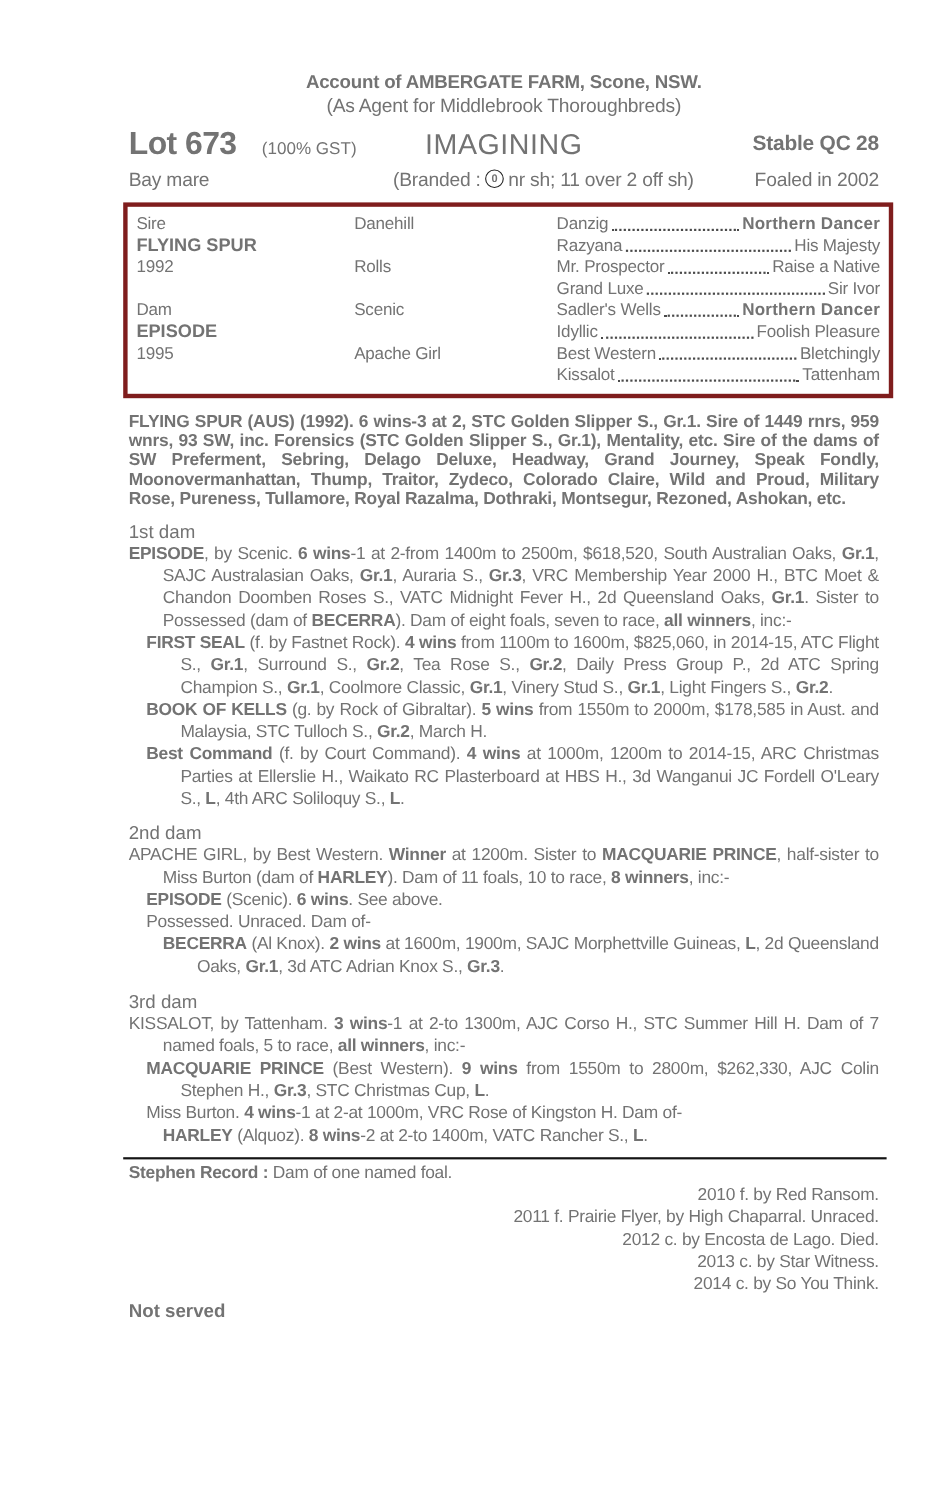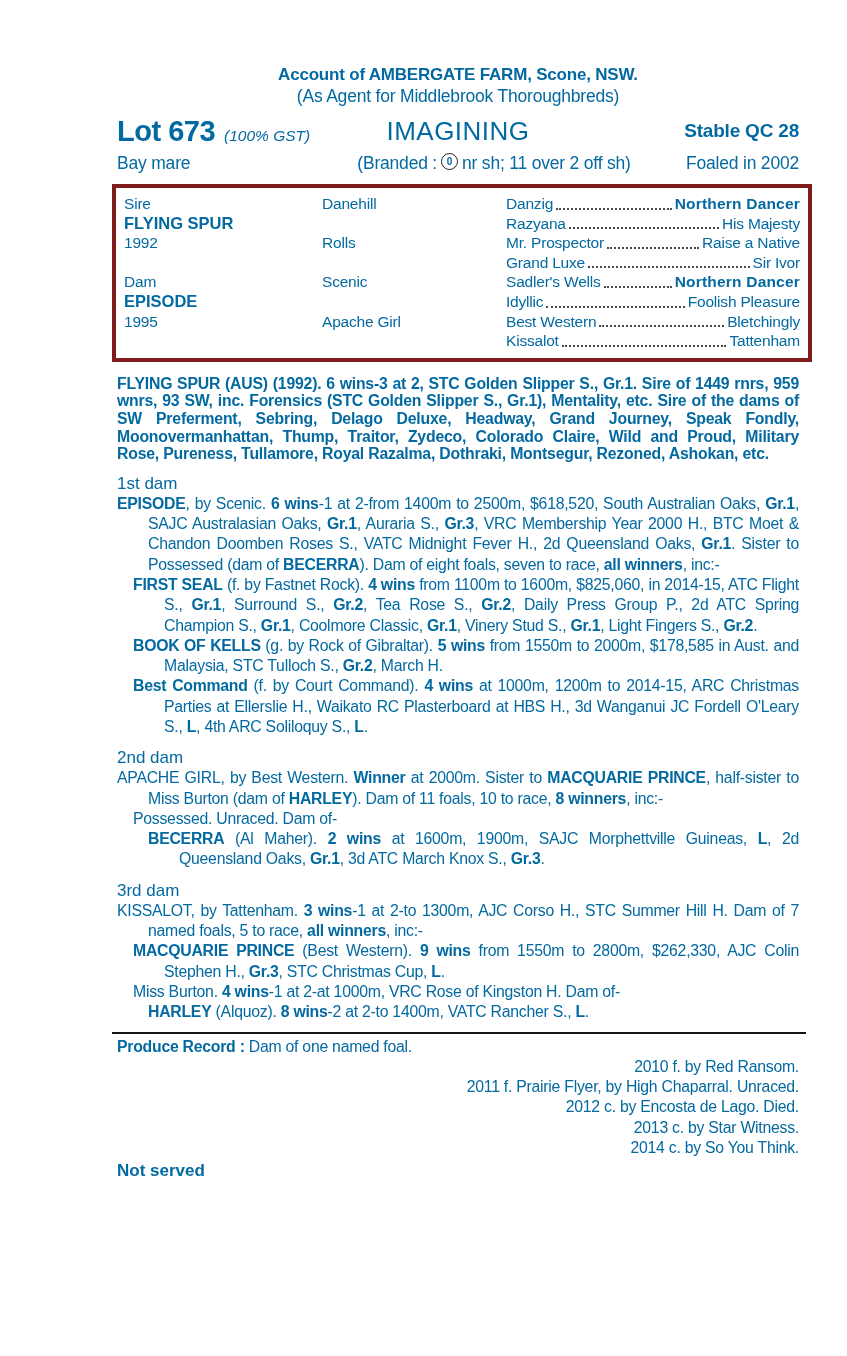--- a/index.html
+++ b/index.html
@@ -1,25 +1,25 @@
 <!DOCTYPE html>
 <html><head>
 <meta charset="utf-8">
 <style>
   html,body{margin:0;padding:0;background:#ffffff;}
   .page{
     position:relative;width:847px;height:1356px;background:#fff;overflow:hidden;
-    font-family:"Liberation Sans","DejaVu Sans",sans-serif;color:#0369a1;
+    font-family:"Liberation Sans","DejaVu Sans",sans-serif;color:#737373;
   }
   .content{position:absolute;left:117px;top:64px;width:682px;}
   .account{text-align:center;font-weight:bold;font-size:17px;line-height:21px;letter-spacing:-0.2px;}
   .agent{text-align:center;font-size:17.5px;line-height:22px;letter-spacing:-0.2px;}
   .lot-row{position:relative;margin-top:7px;height:34px;}
   .lot-label{font-weight:bold;font-size:29px;letter-spacing:-0.5px;line-height:34px;}
-  .gst{font-size:15.5px;margin-left:9px;font-style:italic;}
+  .gst{font-size:15.5px;margin-left:23px;}
   .horse-name{position:absolute;left:0;right:0;text-align:center;font-weight:normal;font-size:26px;line-height:34px;letter-spacing:0.5px;pointer-events:none;}
   .stable{float:right;font-weight:bold;font-size:19px;line-height:34px;letter-spacing:-0.2px;}
   .detail-row{display:flex;align-items:baseline;margin-top:3px;font-size:17.5px;line-height:24px;letter-spacing:-0.2px;}
   .color-sex{width:185px;}
   .branded{flex:1;text-align:center;}
   .brand-circle{
     display:inline-block;width:15px;height:15px;border:1.6px solid #222;border-radius:50%;
     font-size:10px;line-height:15px;text-align:center;vertical-align:4px;margin:0 4px;font-weight:bold;
   }
   .foaled{text-align:right;}
@@ -144,30 +144,31 @@
 
     <div class="sire-summary"><span class="b">FLYING SPUR (AUS) (1992). 6 wins-3 at 2, STC Golden Slipper S., Gr.1. Sire of 1449 rnrs, 959 wnrs, 93 SW, inc. Forensics (STC Golden Slipper S., Gr.1), Mentality, etc. Sire of the dams of SW Preferment, Sebring, Delago Deluxe, Headway, Grand Journey, Speak Fondly, Moonovermanhattan, Thump, Traitor, Zydeco, Colorado Claire, Wild and Proud, Military Rose, Pureness, Tullamore, Royal Razalma, Dothraki, Montsegur, Rezoned, Ashokan, etc.</span></div>
 
     <div>
         <div class="sec-head">1st dam</div>
         <div class="para ind0"><span class="b">EPISODE</span><span>, by Scenic. </span><span class="b">6 wins</span><span>-1 at 2-from 1400m to 2500m, $618,520, South Australian Oaks, </span><span class="b">Gr.1</span><span>, SAJC Australasian Oaks, </span><span class="b">Gr.1</span><span>, Auraria S., </span><span class="b">Gr.3</span><span>, VRC Membership Year 2000 H., BTC Moet &amp; Chandon Doomben Roses S., VATC Midnight Fever H., 2d Queensland Oaks, </span><span class="b">Gr.1</span><span>. Sister to Possessed (dam of </span><span class="b">BECERRA</span><span>). Dam of eight foals, seven to race, </span><span class="b">all winners</span><span>, inc:-</span></div>
         <div class="para ind1"><span class="b">FIRST SEAL</span><span> (f. by Fastnet Rock). </span><span class="b">4 wins</span><span> from 1100m to 1600m, $825,060, in 2014-15, ATC Flight S., </span><span class="b">Gr.1</span><span>, Surround S., </span><span class="b">Gr.2</span><span>, Tea Rose S., </span><span class="b">Gr.2</span><span>, Daily Press Group P., 2d ATC Spring Champion S., </span><span class="b">Gr.1</span><span>, Coolmore Classic, </span><span class="b">Gr.1</span><span>, Vinery Stud S., </span><span class="b">Gr.1</span><span>, Light Fingers S., </span><span class="b">Gr.2</span><span>.</span></div>
         <div class="para ind1"><span class="b">BOOK OF KELLS</span><span> (g. by Rock of Gibraltar). </span><span class="b">5 wins</span><span> from 1550m to 2000m, $178,585 in Aust. and Malaysia, STC Tulloch S., </span><span class="b">Gr.2</span><span>, March H.</span></div>
         <div class="para ind1"><span class="b">Best Command</span><span> (f. by Court Command). </span><span class="b">4 wins</span><span> at 1000m, 1200m to 2014-15, ARC Christmas Parties at Ellerslie H., Waikato RC Plasterboard at HBS H., 3d Wanganui JC Fordell O'Leary S., </span><span class="b">L</span><span>, 4th ARC Soliloquy S., </span><span class="b">L</span><span>.</span></div>
         <div class="sec-head">2nd dam</div>
-        <div class="para ind0"><span>APACHE GIRL, by Best Western. </span><span class="b">Winner</span><span> at 2000m. Sister to </span><span class="b">MACQUARIE PRINCE</span><span>, half-sister to Miss Burton (dam of </span><span class="b">HARLEY</span><span>). Dam of 11 foals, 10 to race, </span><span class="b">8 winners</span><span>, inc:-</span></div>
+        <div class="para ind0"><span>APACHE GIRL, by Best Western. </span><span class="b">Winner</span><span> at 1200m. Sister to </span><span class="b">MACQUARIE PRINCE</span><span>, half-sister to Miss Burton (dam of </span><span class="b">HARLEY</span><span>). Dam of 11 foals, 10 to race, </span><span class="b">8 winners</span><span>, inc:-</span></div>
+        <div class="para ind1"><span class="b">EPISODE</span><span> (Scenic). </span><span class="b">6 wins</span><span>. See above.</span></div>
         <div class="para ind1"><span>Possessed. Unraced. Dam of-</span></div>
-        <div class="para ind2"><span class="b">BECERRA</span><span> (Al Maher). </span><span class="b">2 wins</span><span> at 1600m, 1900m, SAJC Morphettville Guineas, </span><span class="b">L</span><span>, 2d Queensland Oaks, </span><span class="b">Gr.1</span><span>, 3d ATC March Knox S., </span><span class="b">Gr.3</span><span>.</span></div>
+        <div class="para ind2"><span class="b">BECERRA</span><span> (Al Knox). </span><span class="b">2 wins</span><span> at 1600m, 1900m, SAJC Morphettville Guineas, </span><span class="b">L</span><span>, 2d Queensland Oaks, </span><span class="b">Gr.1</span><span>, 3d ATC Adrian Knox S., </span><span class="b">Gr.3</span><span>.</span></div>
         <div class="sec-head">3rd dam</div>
         <div class="para ind0"><span>KISSALOT, by Tattenham. </span><span class="b">3 wins</span><span>-1 at 2-to 1300m, AJC Corso H., STC Summer Hill H. Dam of 7 named foals, 5 to race, </span><span class="b">all winners</span><span>, inc:-</span></div>
         <div class="para ind1"><span class="b">MACQUARIE PRINCE</span><span> (Best Western). </span><span class="b">9 wins</span><span> from 1550m to 2800m, $262,330, AJC Colin Stephen H., </span><span class="b">Gr.3</span><span>, STC Christmas Cup, </span><span class="b">L</span><span>.</span></div>
         <div class="para ind1"><span>Miss Burton. </span><span class="b">4 wins</span><span>-1 at 2-at 1000m, VRC Rose of Kingston H. Dam of-</span></div>
         <div class="para ind2"><span class="b">HARLEY</span><span> (Alquoz). </span><span class="b">8 wins</span><span>-2 at 2-to 1400m, VATC Rancher S., </span><span class="b">L</span><span>.</span></div>
         <div class="hrule"></div>
-        <div class="para ind0"><span class="b">Produce Record : </span><span>Dam of one named foal.</span></div>
+        <div class="para ind0"><span class="b">Stephen Record : </span><span>Dam of one named foal.</span></div>
         <div class="para ind3"><span>2010 f. by Red Ransom.</span></div>
         <div class="para ind3"><span>2011 f. Prairie Flyer, by High Chaparral. Unraced.</span></div>
         <div class="para ind3"><span>2012 c. by Encosta de Lago. Died.</span></div>
         <div class="para ind3"><span>2013 c. by Star Witness.</span></div>
         <div class="para ind3"><span>2014 c. by So You Think.</span></div>
       </div>
 
     <div class="footer">Not served</div>
 
   </div>

